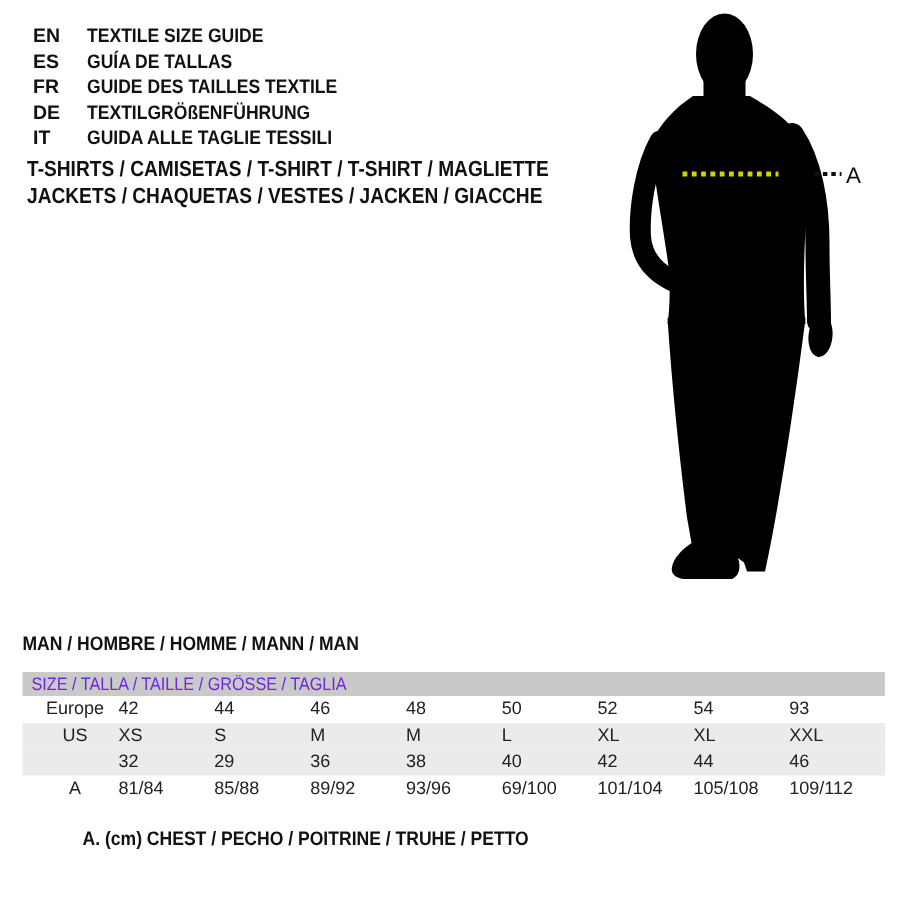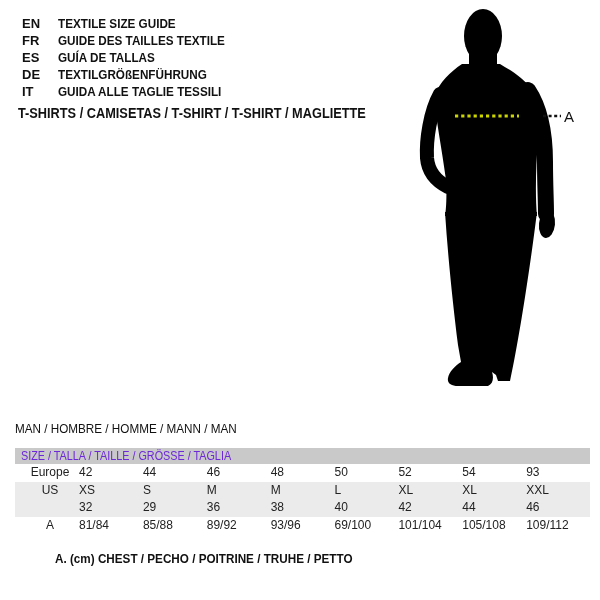--- a/index.html
+++ b/index.html
@@ -19,21 +19,21 @@
   .categories{position:absolute;left:18px;top:104px;}
   .cat-line{height:18px;line-height:18px;font-size:14.5px;font-weight:bold;}
 
   
   .figure{position:absolute;left:400px;top:0;width:180px;height:400px;}
   .figure svg{display:block;}
   .figure text{font:400 15px "Liberation Sans",sans-serif;fill:#111;}
 
   
   .man-label{position:absolute;left:15px;top:421px;height:16px;line-height:16px;
-    font-size:13px;font-weight:normal;}
+    font-size:13px;font-weight:bold;}
 
   
   .size-table{position:absolute;left:15px;top:448px;width:575px;font-size:12px;}
   .t-header{height:16px;line-height:16px;background:#c9c9c9;padding-left:6px;color:#6d28d9;}
   .t-row{display:flex;height:17.5px;line-height:17.5px;color:#222;}
   .t-row.striped{background:#ebebeb;}
   .t-label{width:58px;padding-left:6px;text-align:center;}
   .t-cell{flex:1;text-align:left;}
 
   
@@ -43,35 +43,36 @@
 </head>
 <body>
 
 <div class="canvas">
 
   <div class="lang-list">
     <div class="lang-row">
       <span class="lang-code">EN</span><span class="cond">TEXTILE SIZE GUIDE</span>
     </div>
     <div class="lang-row">
-      <span class="lang-code">FR</span><span class="cond">GUIDE DES TAILLES TEXTILE</span>
+      <span class="lang-code">ES</span><span class="cond">GUÍA DE TALLAS</span>
     </div>
     <div class="lang-row">
-      <span class="lang-code">ES</span><span class="cond">GUÍA DE TALLAS</span>
+      <span class="lang-code">FR</span><span class="cond">GUIDE DES TAILLES TEXTILE</span>
     </div>
     <div class="lang-row">
       <span class="lang-code">DE</span><span class="cond">TEXTILGRÖßENFÜHRUNG</span>
     </div>
     <div class="lang-row">
       <span class="lang-code">IT</span><span class="cond">GUIDA ALLE TAGLIE TESSILI</span>
     </div>
   </div>
 
   <div class="categories">
     <div class="cat-line"><span class="cond88">T-SHIRTS / CAMISETAS / T-SHIRT / T-SHIRT / MAGLIETTE</span></div>
+    <div class="cat-line"><span class="cond88">JACKETS / CHAQUETAS / VESTES / JACKEN / GIACCHE</span></div>
   </div>
 
   <div class="figure">
     <svg viewBox="0 0 180 400" width="180" height="400" xmlns="http://www.w3.org/2000/svg">
       <g fill="#000000">
         <ellipse cx="83" cy="36" rx="19" ry="27"></ellipse>
         <rect x="69" y="48" width="28" height="26"></rect>
         <path d="M62,64 C50,72 40,82 34,96 C36,120 42,150 46,180 C47,198 46,210 45,216 L137,216 C135,195 136,165 138,140 C140,115 138,100 132,90 C124,78 110,70 100,64 Z"></path>
         <path d="M40,94 C30,112 26,140 27,158 C28,170 34,180 48,187" fill="none" stroke="#000000" stroke-width="14" stroke-linecap="round"></path>
         <path d="M128,90 C140,108 145,135 145,162 C145,185 146,200 146,214" fill="none" stroke="#000000" stroke-width="16" stroke-linecap="round"></path>

